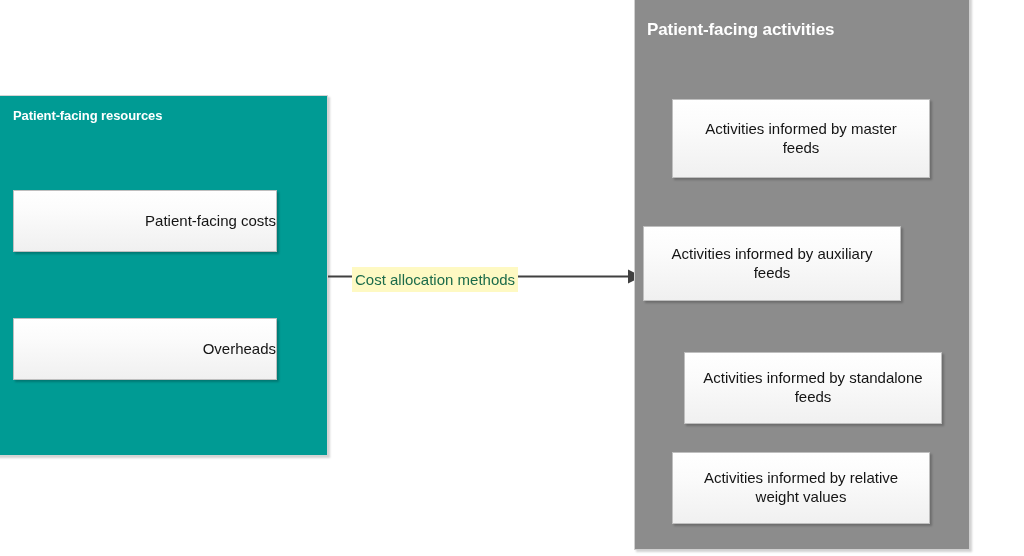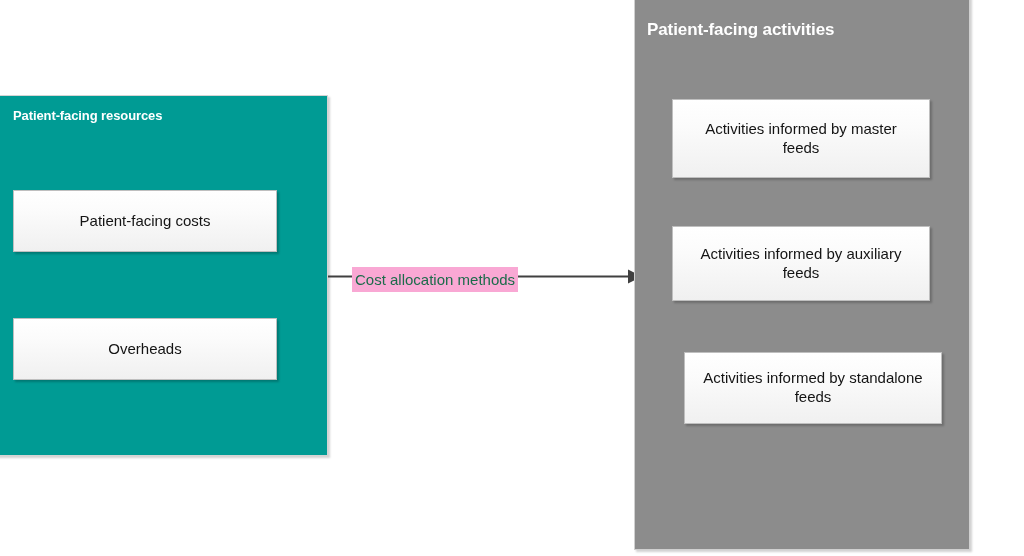--- a/index.html
+++ b/index.html
@@ -51,21 +51,21 @@
     border: 1px solid #bfbfbf;
     box-sizing: border-box;
     box-shadow: 2px 2px 2px rgba(0,0,0,0.22);
     display: flex;
     align-items: center;
     color: #141414;
     font-size: 15px;
     line-height: 1.25;
   }
   .card.left-align {
-    justify-content: center;
+    justify-content: flex-end;
     text-align: left;
   }
   .card.center-align {
     justify-content: center;
     text-align: center;
     padding: 0 14px;
   }
 
   .res-card-1 { left: 13px;  top: 190px; width: 264px; height: 62px; }
   .res-card-2 { left: 13px;  top: 318px; width: 264px; height: 62px; }
@@ -88,39 +88,39 @@
     top: 10px;
     font-size: 17px;
     font-weight: bold;
     color: #ffffff;
     letter-spacing: -0.1px;
     white-space: nowrap;
     margin-top: 13px;
   }
 
   .act-card-1 { left: 672px; top: 99px; width: 258px; height: 79px; }
-  .act-card-2 { left: 672px; top: 226px; width: 258px; height: 75px; }
+  .act-card-2 { left: 643px; top: 226px; width: 258px; height: 75px; }
   .act-card-3 { left: 672px; top: 352px; width: 258px; height: 72px; margin-left: 12px; }
   .act-card-4 { left: 672px; top: 452px; width: 258px; height: 72px; }
 
   
   .arrow-svg {
     position: absolute;
     left: 326px;
     top: 262px;
     width: 320px;
     height: 30px;
   }
   .arrow-label {
     position: absolute;
     left: 352px;
     top: 267px;
     height: 25px;
     padding: 0 3px;
-    background: #f9a8d4;
+    background: #fef9c3;
     color: #1b6b4a;
     font-size: 15px;
     line-height: 25px;
     white-space: nowrap;
   }
 </style>
 </head>
 <body>
 
 <div id="canvas">
@@ -153,14 +153,17 @@
   </div>
 
   <div class="card center-align act-card-2">
     <span>Activities informed by auxiliary feeds</span>
   </div>
 
   <div class="card center-align act-card-3">
     <span>Activities informed by standalone feeds</span>
   </div>
 
+  <div class="card center-align act-card-4">
+    <span>Activities informed by relative weight values</span>
+  </div>
 
 </div>
 
 </body></html>

